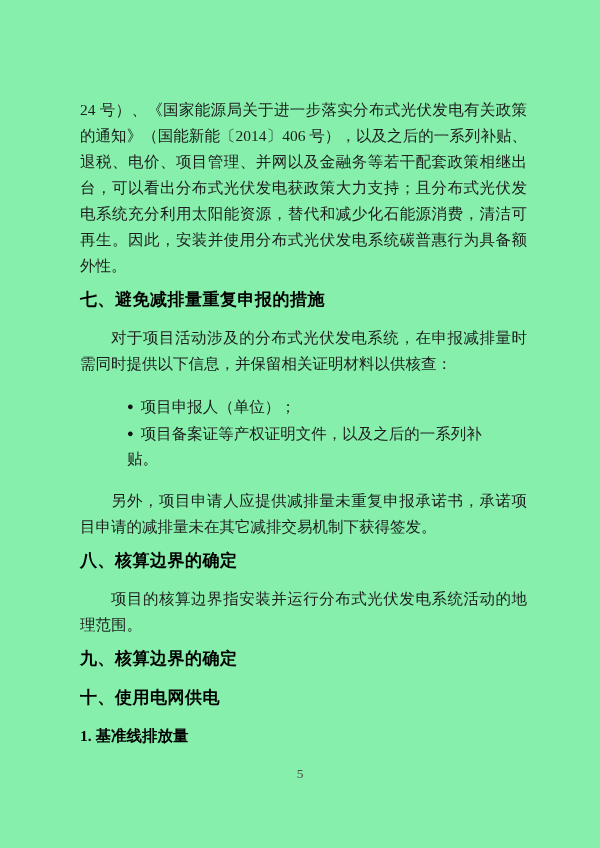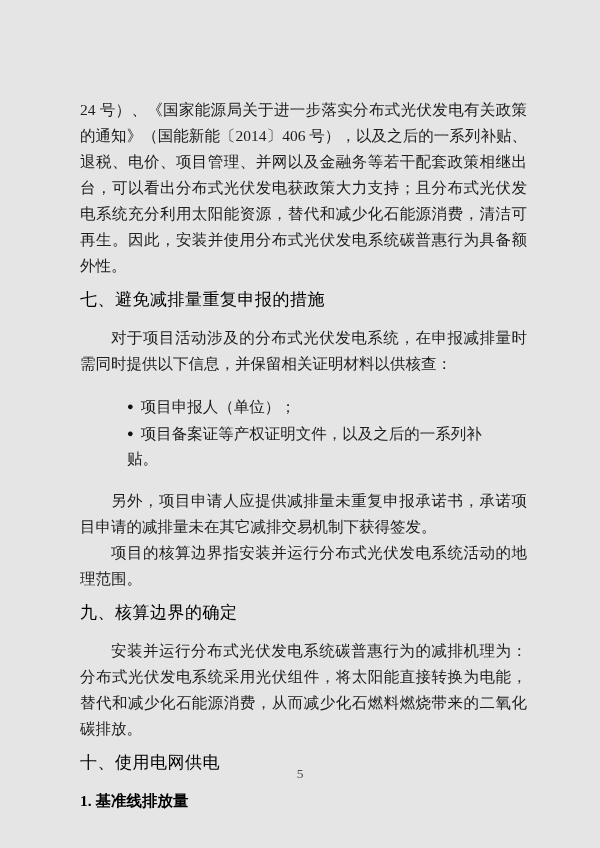--- a/index.html
+++ b/index.html
@@ -1,20 +1,20 @@
 <!DOCTYPE html>
 <html><head>
 <meta charset="utf-8">
 <style>
   html, body { margin: 0; padding: 0; background: #ffffff; }
   .page {
     position: relative;
     width: 600px;
     height: 848px;
-    background: #e5e5e5;
+    background: #86efac;
     overflow: hidden;
     font-family: "Liberation Serif", serif;
     color: #1d1d1d;
   }
   .content {
     position: absolute;
     left: 80px;
     top: 97px;
     width: 447px;
   }
@@ -23,21 +23,21 @@
     font-size: 15.5px;
     line-height: 26px;
     text-align: justify;
     text-justify: inter-ideograph;
     word-break: break-all;
   }
   p.indent { text-indent: 2em; }
   h2.sec {
     margin: 7px 0 12px 0;
     font-family: "Liberation Sans", sans-serif;
-    font-weight: normal;
+    font-weight: bold;
     font-size: 17px;
     line-height: 27px;
     color: #000000;
     letter-spacing: 0.5px;
   }
   ul.bullets {
     margin: 16px;
     padding: 0;
     list-style: none;
   }
@@ -88,27 +88,27 @@
       <li>
         <span class="bullet-glyph">●</span><span>项目申报人（单位）；</span>
       </li>
       <li>
         <span class="bullet-glyph">●</span><span>项目备案证等产权证明文件，以及之后的一系列补贴。</span>
       </li>
     </ul>
 
     <p class="body indent">另外，项目申请人应提供减排量未重复申报承诺书，承诺项目申请的减排量未在其它减排交易机制下获得签发。</p>
 
+    <h2 class="sec">八、核算边界的确定</h2>
 
     <p class="body indent">项目的核算边界指安装并运行分布式光伏发电系统活动的地理范围。</p>
 
     <h2 class="sec">九、核算边界的确定</h2>
 
 
-    <p class="body indent">安装并运行分布式光伏发电系统碳普惠行为的减排机理为：分布式光伏发电系统采用光伏组件，将太阳能直接转换为电能，替代和减少化石能源消费，从而减少化石燃料燃烧带来的二氧化碳排放。</p>
 
     <h2 class="sec">十、使用电网供电</h2>
 
     <h3 class="sub">1. 基准线排放量</h3>
 
   </div>
 
   <div class="page-number">5</div>
 </div>
 

